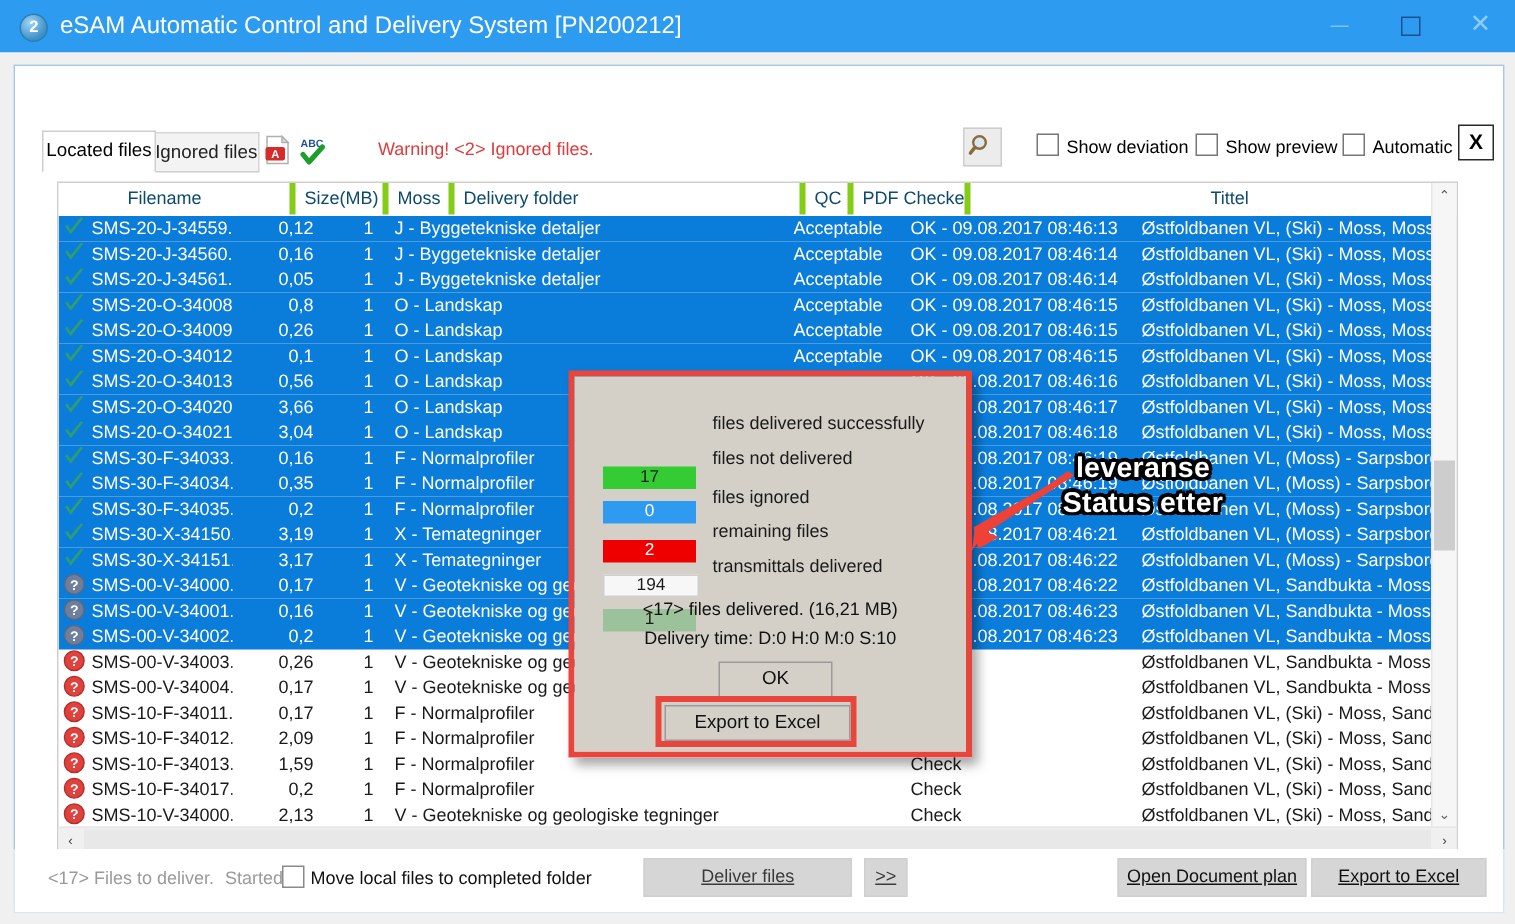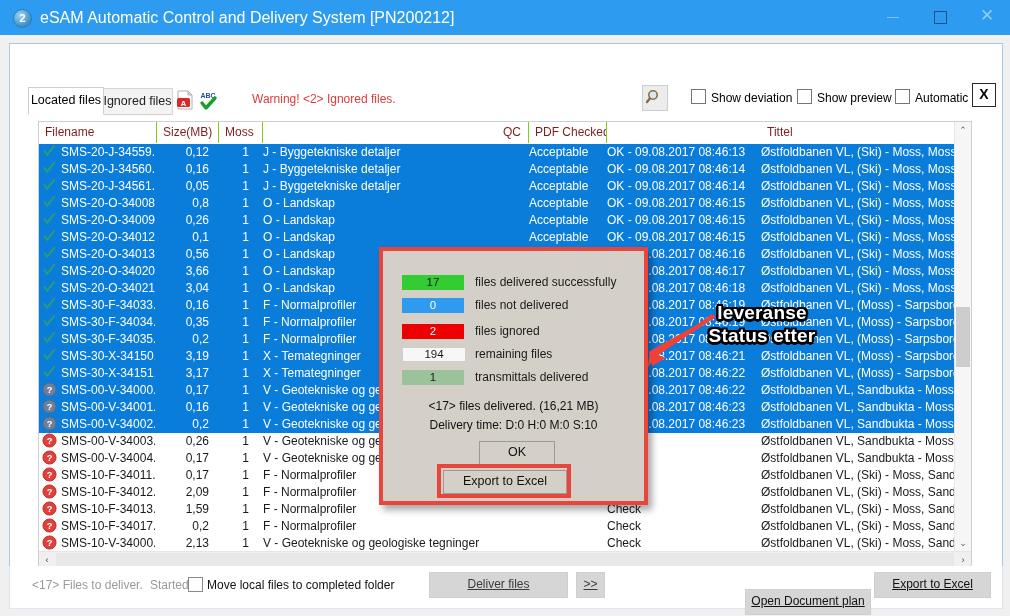--- a/index.html
+++ b/index.html
@@ -97,23 +97,24 @@
   .grid{
     position:absolute;left:38px;top:86px;width:932px;height:447px;
     background:#ffffff;border:1px solid #cfcfcf;overflow:hidden;
   }
   .ghead{
     position:absolute;left:0;top:0;height:22px;width:932px;
     background:#ffffff;border-bottom:1px solid #d4d4d4;
   }
   .ghead .hc{
     position:absolute;top:0;height:21px;line-height:21px;
-    font-size:12px;color:#7f1d1d;padding-left:6px;
-    border-right:1px solid #84cc16;box-sizing:border-box;overflow:hidden;
+    font-size:12px;color:#0c4a6e;padding-left:6px;
+    border-right:4px solid #84cc16;box-sizing:border-box;overflow:hidden;
     white-space:nowrap;
+    margin-left:40px;
   }
   .rows{position:absolute;left:0;top:22px;width:916px;height:408px;overflow:hidden;}
   .row{position:absolute;left:0;width:916px;height:17px;white-space:nowrap;}
   .row.sel{background:#0a7ddb;}
   .row .cell{
     position:absolute;top:0;height:17px;line-height:17px;
     font-size:12px;color:#17375e;overflow:hidden;white-space:nowrap;
   }
   .row.sel .cell{color:#ffffff;}
   .row:not(.sel) .cell{color:#1a1a1a;}
@@ -159,36 +160,36 @@
   .started-lbl{position:absolute;left:140px;top:12px;font-size:12px;color:#9a9a9a;}
   .mv-cb{position:absolute;left:178px;top:11px;width:13px;height:13px;background:#fff;border:1px solid #8a8a8a;}
   .mv-lbl{position:absolute;left:197px;top:12px;font-size:12px;color:#111;white-space:nowrap;}
 
   .btn{
     position:absolute;background:#d6d6d6;border:1px solid #cfcfcf;
     font-size:12px;color:#3b3b3b;text-align:center;line-height:22px;height:24px;text-decoration:underline;
   }
   .btn.deliver{left:419px;top:6px;width:137px;}
   .btn.more{left:566px;top:6px;width:27px;}
-  .btn.opendoc{left:735px;top:6px;width:124px;color:#111;margin-top:17px;}
+  .btn.opendoc{left:735px;top:6px;width:124px;color:#111;}
   .btn.exportx{left:864px;top:6px;width:115px;color:#111;}
 
   
   .modal-outline{
     position:absolute;left:379px;top:212px;width:269px;height:258px;
     border:4px solid #e8463c;box-sizing:border-box;
     box-shadow:4px 5px 7px rgba(0,0,0,.35);
   }
   .modal{
     position:absolute;left:0;top:0;right:0;bottom:0;background:#d4d0c8;
   }
   .mstat{position:absolute;left:0;width:100%;height:15px;}
   .mchip{
     position:absolute;left:19px;width:62px;height:15px;
-    text-align:center;line-height:15px;font-size:11.5px;color:#1a1a1a;
+    text-align:center;line-height:15px;font-size:11.5px;color:#1a1a1a;margin-top:36px;
   }
   .mlbl{position:absolute;left:92px;font-size:12px;color:#1a1a1a;line-height:15px;white-space:nowrap;}
 
   .msum{position:absolute;left:0;width:100%;text-align:center;font-size:12px;color:#111;}
   .mbtn{
     position:absolute;background:#d4d0c8;border:1px solid #9a9a9a;
     font-size:12.5px;color:#111;text-align:center;line-height:20px;height:22px;
   }
   .mbtn.ok{left:96px;top:190px;width:74px;}
   .mbtn.exc{left:60px;top:219px;width:122px;}
@@ -263,20 +264,21 @@
       <span class="cbox"></span><span class="cblabel">Automatic</span>
     </div>
 
     <div class="xbtn">X</div>
 
     <div class="grid">
       <div class="ghead">
         <div class="hc" style="left:0;width:118px;">Filename</div>
         <div class="hc" style="left:118px;width:62px;">Size(MB)</div>
         <div class="hc" style="left:180px;width:44px;">Moss</div>
+        <div class="hc" style="left:224px;width:234px;">Delivery folder</div>
         <div class="hc" style="left:458px;width:32px;">QC</div>
         <div class="hc" style="left:490px;width:78px;">PDF Checked</div>
         <div class="hc" style="left:722px;width:194px;">Tittel</div>
       </div>
 
       <div class="rows" id="rows">
           <div class="row sel" style="top: 0px;">
             <span class="cell c-icon"><svg class="ico" viewBox="0 0 16 16">
                 <path d="M1.5 7.5 L5.5 13 L14.5 1.5 L12.5 1 L5.4 9.8 L3 6.2 Z" fill="#2f9e6e"></path>
               </svg></span>

